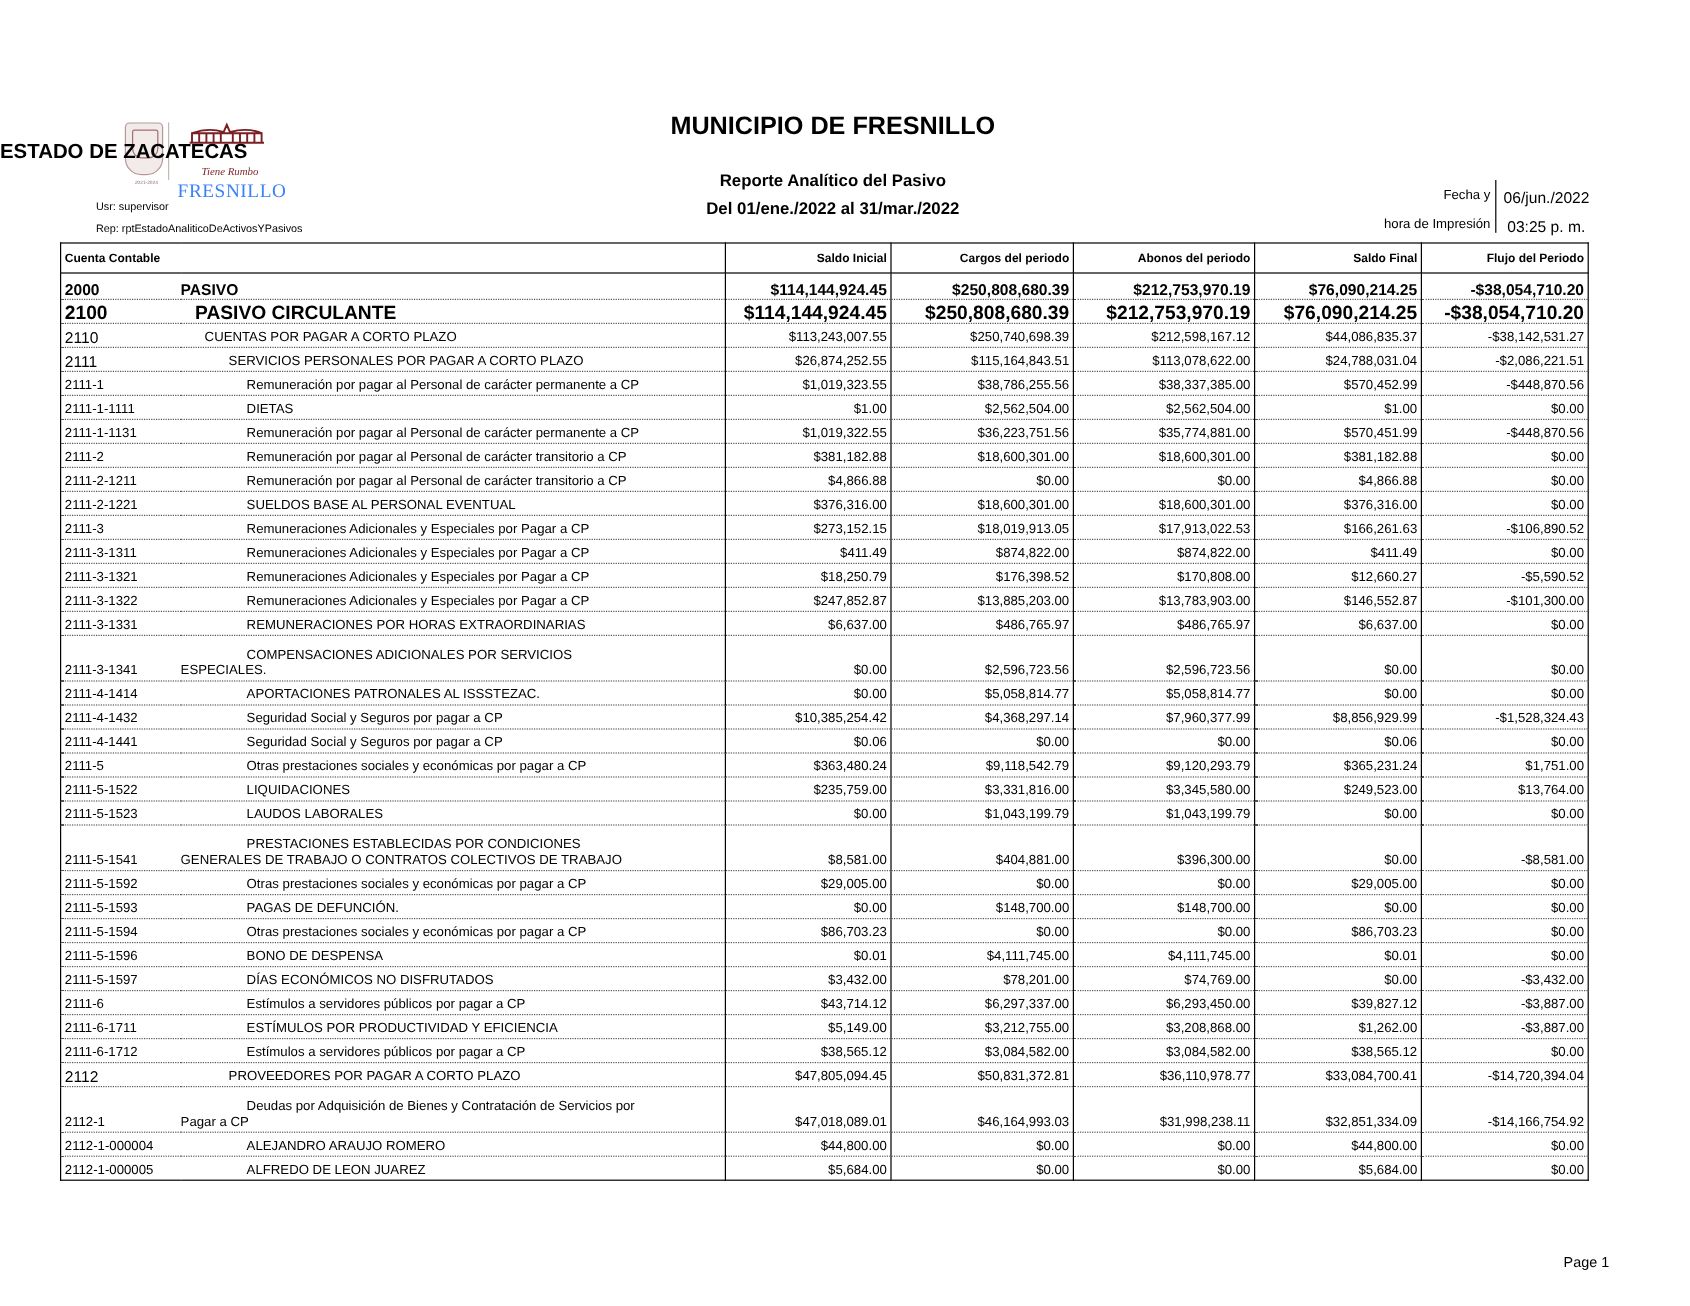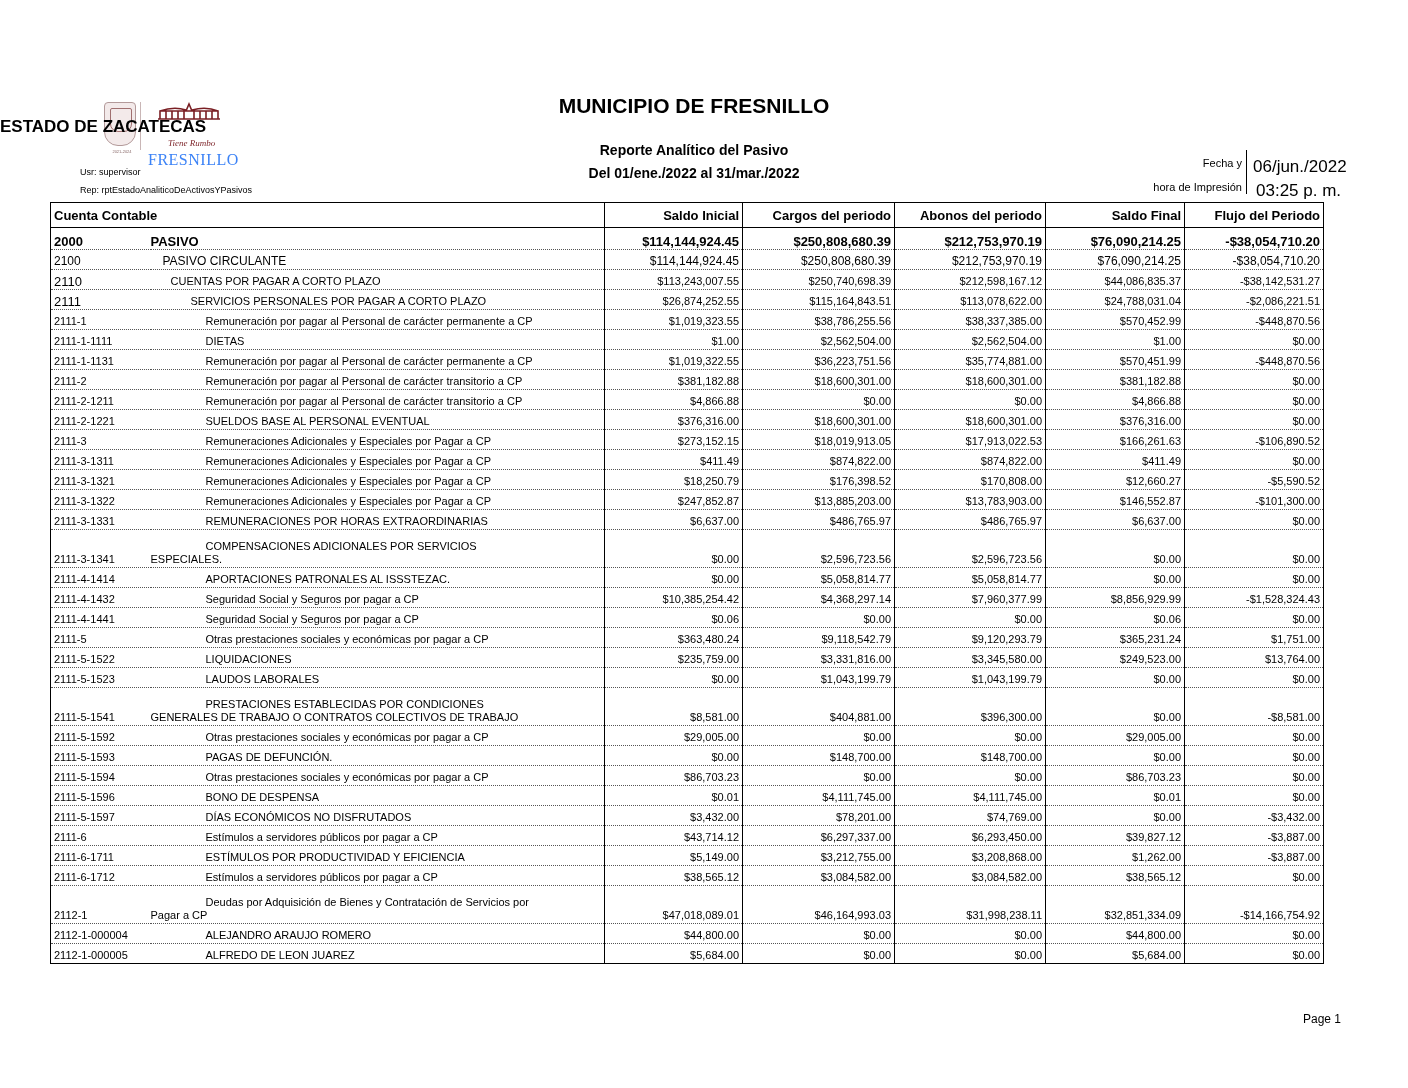--- a/index.html
+++ b/index.html
@@ -13,45 +13,45 @@
     .logo-divider { left: 40px; top: 2px; width: 1px; height: 48px; background: #c9b6b6; }
     .logo-building { left: 56px; top: 2px; width: 66px; height: 18px; }
     .logo-name { left: 48px; top: 18px; font-family: "Liberation Serif", serif; font-size: 16px; color: #3b82f6; letter-spacing: 0.5px; font-variant: small-caps; margin-top: 33px; }
     .logo-tag { left: 68px; top: 38px; font-family: "Liberation Serif", serif; font-style: italic; font-size: 9px; color: #7a1f24; }
     .meta { font-size: 9px; color: #000; }
     .title1 { left: 0; width: 1388px; top: 94px; text-align: center; font-weight: bold; font-size: 21px; }
     .title2 { left: 0; width: 1388px; top: 117px; text-align: left; font-weight: bold; font-size: 17px; }
     .title3 { left: 0; width: 1388px; top: 142px; text-align: center; font-weight: bold; font-size: 14px; }
     .title4 { left: 0; width: 1388px; top: 165px; text-align: center; font-weight: bold; font-size: 14px; }
     .print-label { font-size: 11px; text-align: right; }
-    .print-value { font-size: 17px; }
+    .print-value { font-size: 13px; }
     .print-sep { left: 1246px; top: 150px; width: 1px; height: 44px; background: #000; }
 
     table.rpt { position: absolute; left: 50px; top: 202px; width: 1273px; border-collapse: collapse; table-layout: fixed; }
     table.rpt td, table.rpt th { padding: 0 3px; font-size: 11px; line-height: 13px; white-space: nowrap; overflow: hidden; }
-    table.rpt th { font-weight: bold; font-size: 13px; height: 24px; border: 1px solid #000; border-width: 1px 1px 1px 1px; text-align: right; vertical-align: middle; }
+    table.rpt th { font-weight: bold; font-size: 10px; height: 24px; border: 1px solid #000; border-width: 1px 1px 1px 1px; text-align: right; vertical-align: middle; }
     table.rpt th.left { text-align: left; }
     table.rpt td { border-bottom: 1px dotted #555; vertical-align: bottom; height: 18px; padding-bottom: 1px; }
     table.rpt td.code { border-left: 1px solid #000; }
     table.rpt td.num { text-align: right; border-right: 1px solid #000; }
     table.rpt td.desc { border-right: 1px solid #000; }
     table.rpt tr.lvl0 td { font-weight: bold; font-size: 13px; height: 20px; }
-    table.rpt tr.lvl1 td { font-weight: normal; font-size: 12px; }
+    table.rpt tr.lvl1 td { font-weight: bold; font-size: 16px; }
     table.rpt tr.lvl2 td.code, table.rpt tr.lvl3 td.code { font-size: 13px; }
     table.rpt tr.lvl2 td.desc { padding-left: 20px; }
     table.rpt tr.lvl3 td.desc { padding-left: 40px; }
     table.rpt tr.lvl4 td.desc { padding-left: 55px; }
     table.rpt tr.lvl0 td.desc { padding-left: 0; }
     table.rpt tr.lvl1 td.desc { padding-left: 12px; }
     table.rpt tr.tall td { height: 36px; }
     table.rpt tr.last td { border-bottom: 1px solid #000; }
     .desc-wrap { white-space: normal; line-height: 15px; }
     .wrap-first { display: block; padding-left: 55px; }
     .wrap-second { display: block; }
-    .page-no { left: 1303px; top: 1012px; font-size: 12px; }
+    .page-no { left: 1303px; top: 1045px; font-size: 12px; }
   </style>
 </head>
 <body>
 
 <div class="abs logo">
   <div class="abs shield">
     <div class="shield-inner"></div>
     <div class="shield-cap">2021-2024</div>
   </div>
   <div class="abs logo-divider"></div>
@@ -375,20 +375,29 @@
       </tr>
       <tr class="lvl4">
         <td class="code">2111-6-1712</td>
         <td class="desc">Estímulos a servidores públicos por pagar a CP</td>
         <td class="num">$38,565.12</td>
         <td class="num">$3,084,582.00</td>
         <td class="num">$3,084,582.00</td>
         <td class="num">$38,565.12</td>
         <td class="num">$0.00</td>
       </tr>
+      <tr class="lvl3">
+        <td class="code">2112</td>
+        <td class="desc">PROVEEDORES POR PAGAR A CORTO PLAZO</td>
+        <td class="num">$47,805,094.45</td>
+        <td class="num">$50,831,372.81</td>
+        <td class="num">$36,110,978.77</td>
+        <td class="num">$33,084,700.41</td>
+        <td class="num">-$14,720,394.04</td>
+      </tr>
       <tr class="lvl4 tall">
         <td class="code">2112-1</td>
         <td class="desc desc-wrap" style="padding-left: 0px;">
           <span class="wrap-first">Deudas por Adquisición de Bienes y Contratación de Servicios por</span>
           <span class="wrap-second">Pagar a CP</span>
         </td>
         <td class="num">$47,018,089.01</td>
         <td class="num">$46,164,993.03</td>
         <td class="num">$31,998,238.11</td>
         <td class="num">$32,851,334.09</td>

